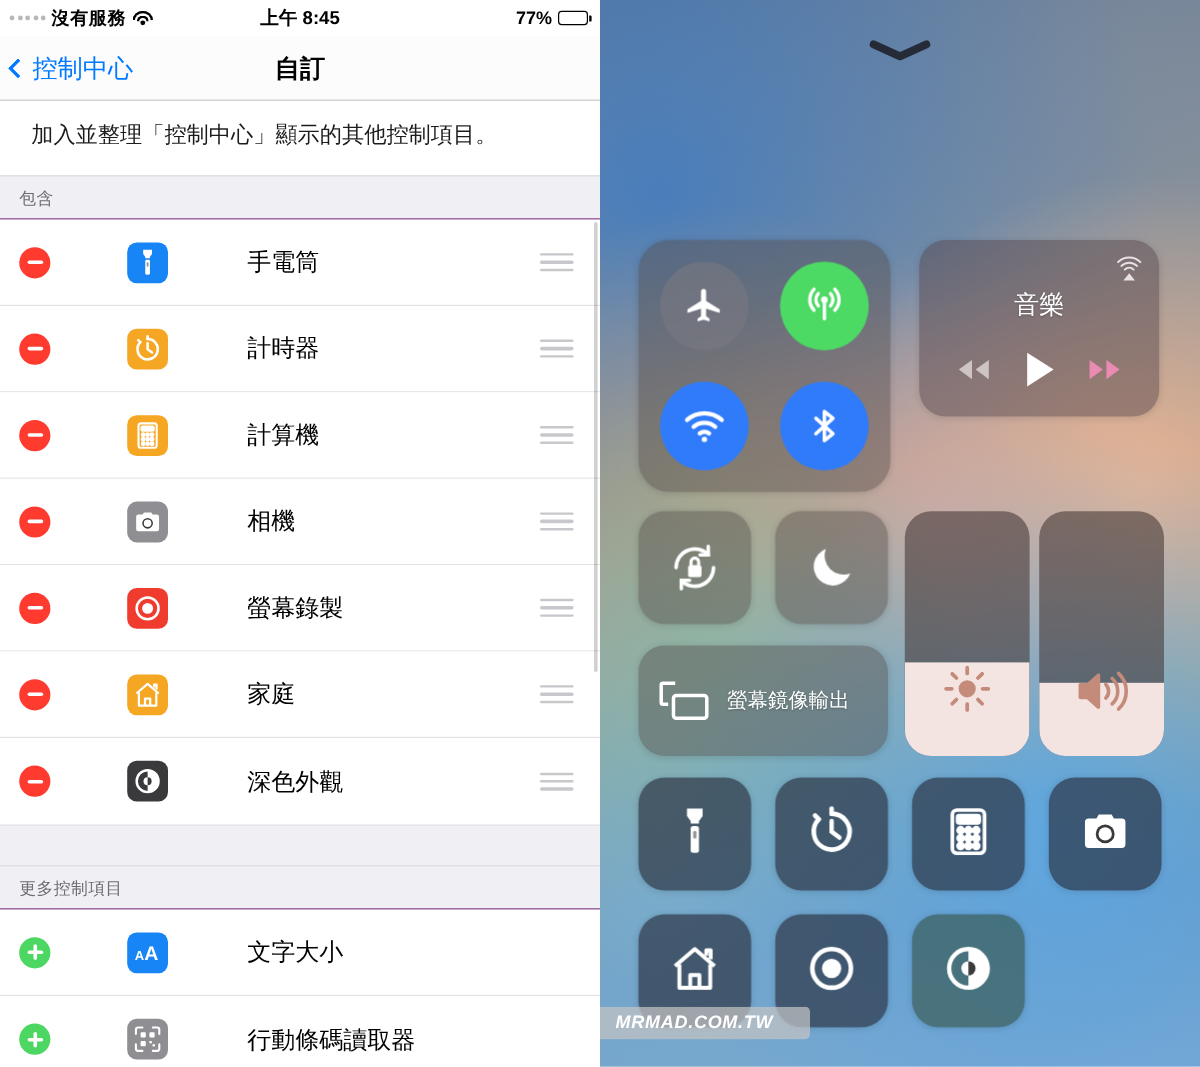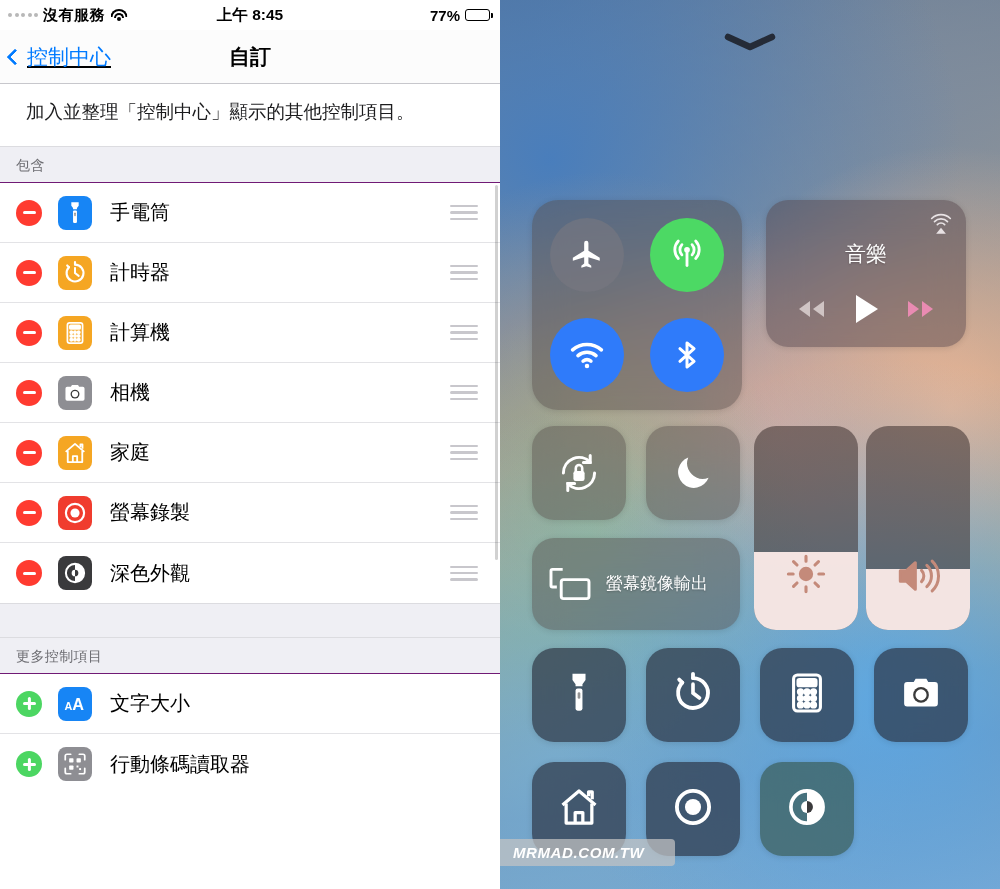--- a/index.html
+++ b/index.html
@@ -38,21 +38,21 @@
   .sb-right{ margin-left:auto; display:flex; align-items:center; gap:5px; font-size:15px;}
   .battery{ width:25px;height:12px;border:1.4px solid #000;border-radius:3px;
      position:relative; padding:1.3px; }
   .battery::after{ content:""; position:absolute; right:-3.6px; top:3.4px;
      width:2px;height:4.4px;background:#000;border-radius:0 1px 1px 0; }
   .battery-fill{ height:100%; background:#000; border-radius:1px; }
 
   
   .nav-bar{
     height:54px; display:flex; align-items:center; position:relative;
-    border-bottom:1px solid #c7c7cc; background:#fcfcfc;text-decoration:underline;
+    border-bottom:1px solid #c7c7cc; background:#fcfcfc;
   }
   .nav-back{ display:flex; align-items:center; color:#007aff;
      font-size:21px; padding-left:9px; cursor:pointer; gap:4px;}
   .chev-left{ width:12px;height:12px;border-left:3px solid #007aff;
      border-bottom:3px solid #007aff; transform:rotate(45deg); display:block;
      margin-right:2px; border-radius:1px;}
   .nav-title{ position:absolute; left:0; right:0; text-align:center;
      font-size:21px; font-weight:bold; color:#000; pointer-events:none;}
 
   
@@ -64,23 +64,24 @@
 
   
   .group-header{
     background:#efeff4; color:#6d6d72; font-size:14px;
     padding:10px 16px 7px 16px; letter-spacing:.4px;
     border-top:1px solid #dcdce0; border-bottom:1px solid #701a75;
   }
   .spacer{ height:34px; background:#efeff4;
      border-top:1px solid #dcdce0;}
   .row{
-    height:60px; display:flex; align-items:center;
+    height:72px; display:flex; align-items:center;
     padding-left:16px; background:#fff; position:relative;
     border-bottom:1px solid #e3e3e6;
+    gap:48px;
   }
   .row:last-child{ border-bottom:none; }
   .toggle-btn{ width:26px;height:26px;border-radius:50%; flex:0 0 auto;
      display:flex;align-items:center;justify-content:center; cursor:pointer;}
   .toggle-btn.remove{ background:#ff3b30; }
   .toggle-btn.add{ background:#4cd662; }
   .toggle-btn .bar{ width:13px;height:2.8px;background:#fff;border-radius:2px;}
   .toggle-btn .bar.v{ position:absolute; transform:rotate(90deg); }
   .tb-inner{ position:relative; display:flex;align-items:center;justify-content:center;
      width:100%;height:100%;}
@@ -287,48 +288,48 @@
           <i></i>
           <i></i>
         </div>
       </div>
       <div class="row">
         <div class="toggle-btn remove">
           <span class="tb-inner">
             <span class="bar"></span>
           </span>
         </div>
+        <div class="app-icon" style="background: rgb(240, 60, 46);">
+          <svg width="26" height="26" viewBox="0 0 24 24" fill="none" stroke="#fff" stroke-width="2">
+            <circle cx="12" cy="12" r="8.4"></circle>
+            <circle cx="12" cy="12" r="4.2" fill="#fff" stroke="none"></circle>
+          </svg>
+        </div>
+        <div class="row-label">螢幕錄製</div>
+        <div class="drag-handle">
+          <i></i>
+          <i></i>
+          <i></i>
+        </div>
+      </div>
+      <div class="row">
+        <div class="toggle-btn remove">
+          <span class="tb-inner">
+            <span class="bar"></span>
+          </span>
+        </div>
         <div class="app-icon" style="background: rgb(245, 166, 35);">
           <svg width="26" height="26" viewBox="0 0 24 24" fill="none" stroke="#fff" stroke-width="1.7" stroke-linejoin="round">
             <path d="M3.4 11 L12 3.6 L20.6 11"></path>
             <path d="M5.3 10.2 V20.4 H18.7 V10.2"></path>
             <path d="M17 6.4 V4.1 h1.9 V8"></path>
             <path d="M10 20.4 V14.9 h4 v5.5"></path>
           </svg>
         </div>
         <div class="row-label">家庭</div>
-        <div class="drag-handle">
-          <i></i>
-          <i></i>
-          <i></i>
-        </div>
-      </div>
-      <div class="row">
-        <div class="toggle-btn remove">
-          <span class="tb-inner">
-            <span class="bar"></span>
-          </span>
-        </div>
-        <div class="app-icon" style="background: rgb(240, 60, 46);">
-          <svg width="26" height="26" viewBox="0 0 24 24" fill="none" stroke="#fff" stroke-width="2">
-            <circle cx="12" cy="12" r="8.4"></circle>
-            <circle cx="12" cy="12" r="4.2" fill="#fff" stroke="none"></circle>
-          </svg>
-        </div>
-        <div class="row-label">螢幕錄製</div>
         <div class="drag-handle">
           <i></i>
           <i></i>
           <i></i>
         </div>
       </div>
       <div class="row">
         <div class="toggle-btn remove">
           <span class="tb-inner">
             <span class="bar"></span>

